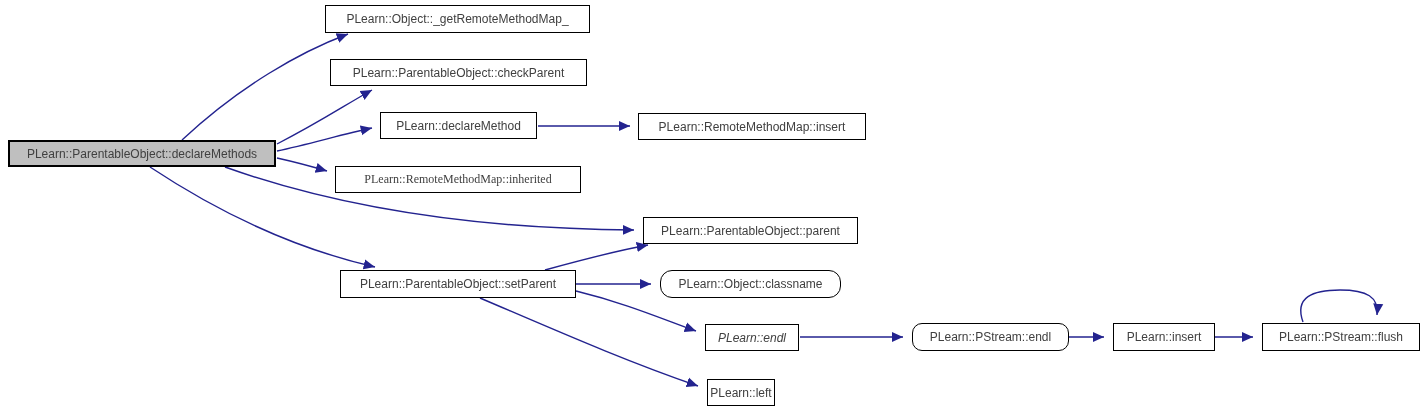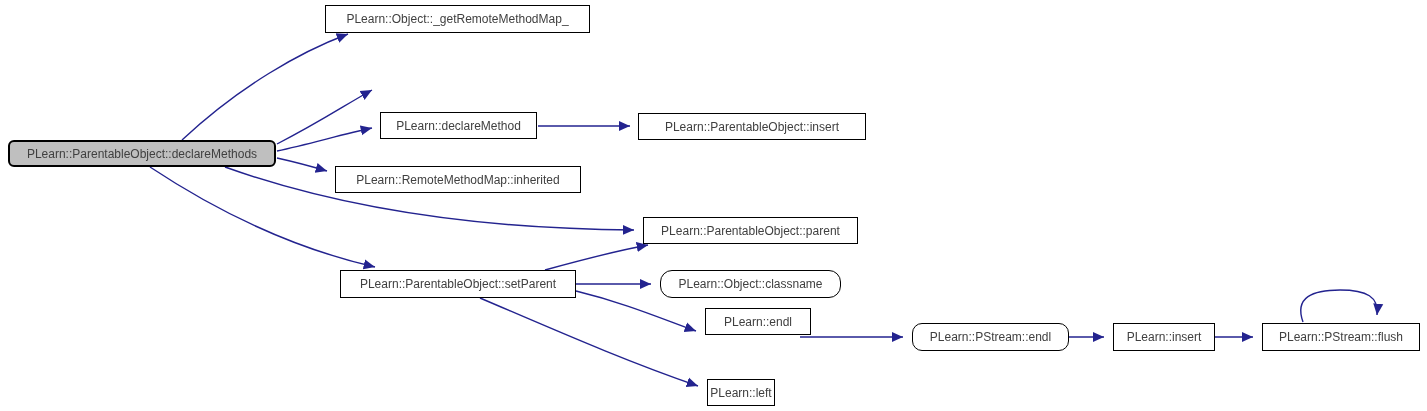--- a/index.html
+++ b/index.html
@@ -65,38 +65,39 @@
     <path class="edge" d="M 545 270 C 585 259 615 251 648 245" marker-end="url(#arrow)"></path>
     <path class="edge" d="M 576 284 L 651 284" marker-end="url(#arrow)"></path>
     <path class="edge" d="M 576 291 C 625 303 660 318 696 331" marker-end="url(#arrow)"></path>
     <path class="edge" d="M 480 298 C 555 330 625 361 698 386" marker-end="url(#arrow)"></path>
     <path class="edge" d="M 800 337 L 903 337" marker-end="url(#arrow)"></path>
     <path class="edge" d="M 1069 337 L 1104 337" marker-end="url(#arrow)"></path>
     <path class="edge" d="M 1215 337 L 1253 337" marker-end="url(#arrow)"></path>
     <path class="edge" d="M 1303 322 C 1294 297 1313 290 1340 290 C 1367 290 1379 297 1377 315" marker-end="url(#arrow)"></path>
   </svg>
 
-  <div class="node focus" style="left:8px;   top:140px; width:268px; height:27px;border-radius:6px;">PLearn::ParentableObject::declareMethods</div>
+  <div class="node focus" style="left:8px;   top:140px; width:268px; height:27px;">PLearn::ParentableObject::declareMethods</div>
 
   <div class="node" style="left:325px; top:5px;   width:265px; height:28px;">PLearn::Object::_getRemoteMethodMap_</div>
 
+  <div class="node" style="left:330px; top:59px;  width:257px; height:27px;">PLearn::ParentableObject::checkParent</div>
 
   <div class="node" style="left:380px; top:112px; width:157px; height:27px;">PLearn::declareMethod</div>
 
-  <div class="node" style="left:638px; top:113px; width:228px; height:27px;">PLearn::ParentableObject::insert</div>
+  <div class="node" style="left:638px; top:113px; width:228px; height:27px;">PLearn::RemoteMethodMap::insert</div>
 
-  <div class="node" style="left:335px; top:166px; width:246px; height:27px;">PLearn::RemoteMethodMap::inherited</div>
+  <div class="node" style="left:335px; top:166px; width:246px; height:27px;font-family:Liberation Serif, serif;">PLearn::RemoteMethodMap::inherited</div>
 
   <div class="node" style="left:643px; top:217px; width:215px; height:27px;">PLearn::ParentableObject::parent</div>
 
   <div class="node" style="left:340px; top:270px; width:236px; height:28px;">PLearn::ParentableObject::setParent</div>
 
   <div class="node" style="left:660px; top:270px; width:181px; height:28px;border-radius:12px;">PLearn::Object::classname</div>
 
-  <div class="node" style="left:705px; top:308px; width:106px;  height:27px;">PLearn::endl</div>
+  <div class="node" style="left:705px; top:324px; width:94px;  height:27px;font-style:italic;">PLearn::endl</div>
 
   <div class="node" style="left:707px; top:379px; width:68px;  height:27px;">PLearn::left</div>
 
   <div class="node" style="left:912px; top:323px; width:157px; height:28px;border-radius:10px;">PLearn::PStream::endl</div>
 
   <div class="node" style="left:1113px; top:323px; width:102px; height:28px;">PLearn::insert</div>
 
   <div class="node" style="left:1262px; top:323px; width:158px; height:28px;">PLearn::PStream::flush</div>
 
 </div>

